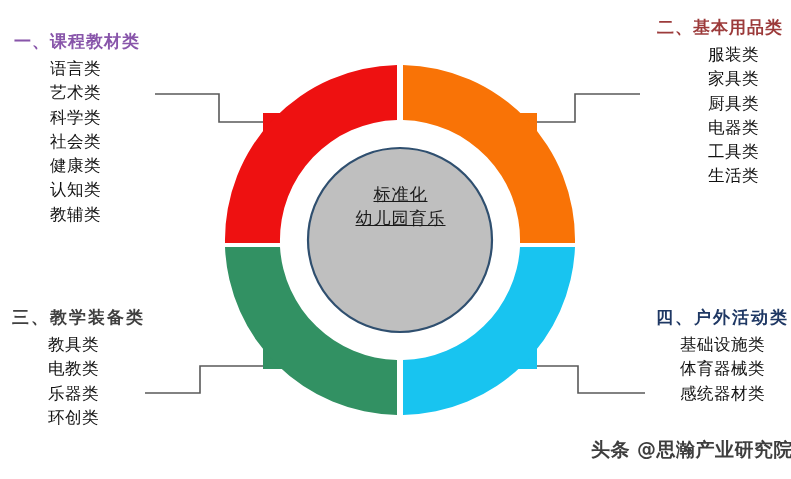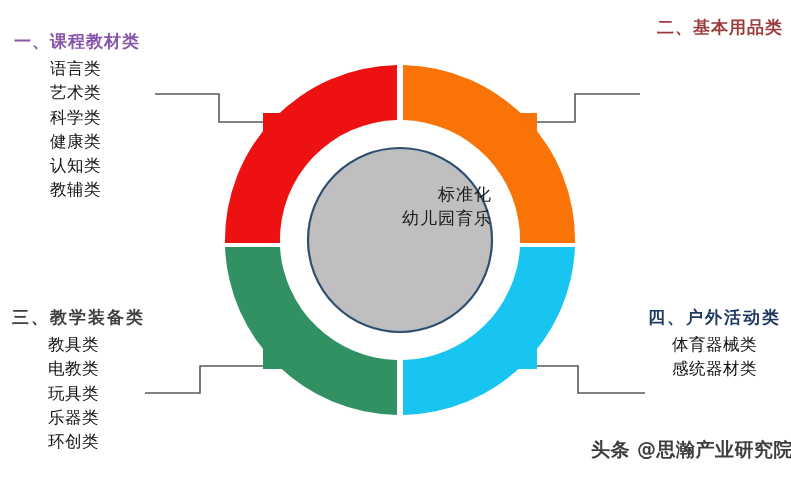--- a/index.html
+++ b/index.html
@@ -35,26 +35,27 @@
     height: 370px;
     display: block;
   }
 
   
   #center-label {
     position: absolute;
     left: 309px;
     top: 182px;
     width: 183px;
-    text-align: right;
+    text-align: center;
     line-height: 1.42;
     font-size: 17px;
     color: #1a1a1a;
     letter-spacing: 1px;
     pointer-events: none;
+    text-decoration: underline;
   }
   #center-label div { white-space: nowrap; }
 
   
   #connectors {
     position: absolute;
     left: 0;
     top: 0;
     width: 791px;
     height: 479px;
@@ -83,21 +84,21 @@
     letter-spacing: 0.5px;
   }
   .group.left h3 { text-align: center; }
   .group.left ul { padding-left: 36px; }
   .group.right h3 { }
   .group.right ul { text-align: right; padding-right: 24px; }
 
   #group-1 { left: 14px;  top: 30px; }
   #group-2 { right: 8px;  top: 16px; }
   #group-3 { left: 12px;  top: 306px; }
-  #group-4 { right: 10px; top: 306px; }
+  #group-4 { right: 2px; top: 306px; }
 
   #group-3 h3 { letter-spacing: 2px; }
   #group-4 h3 { letter-spacing: 2px; }
 
   
   #watermark {
     position: absolute;
     left: 566px;
     top: 437px;
     font-size: 19px;
@@ -169,50 +170,59 @@
   </div>
 
   <div class="group left" id="group-1">
     <h3 style="color: rgb(136, 85, 170);">
       <span>一、</span><span>课程教材类</span>
     </h3>
     <ul>
       <li>语言类</li>
       <li>艺术类</li>
       <li>科学类</li>
+      <li>社会类</li>
       <li>健康类</li>
       <li>认知类</li>
       <li>教辅类</li>
     </ul>
   </div>
 
   <div class="group right" id="group-2">
     <h3 style="color: rgb(156, 59, 59);">
       <span>二、</span><span>基本用品类</span>
     </h3>
+    <ul>
+      <li>服装类</li>
+      <li>家具类</li>
+      <li>厨具类</li>
+      <li>电器类</li>
+      <li>工具类</li>
+      <li>生活类</li>
+    </ul>
   </div>
 
   <div class="group left" id="group-3">
     <h3 style="color: #404040;">
       <span>三、</span><span>教学装备类</span>
     </h3>
     <ul>
       <li>教具类</li>
       <li>电教类</li>
-      <li>玩具类</li>
       <li>乐器类</li>
       <li>环创类</li>
     </ul>
   </div>
 
   <div class="group right" id="group-4">
     <h3 style="color: rgb(31, 56, 100);">
       <span>四、</span><span>户外活动类</span>
     </h3>
     <ul>
+      <li>基础设施类</li>
       <li>体育器械类</li>
       <li>感统器材类</li>
     </ul>
   </div>
 
   <div id="watermark">头条 @思瀚产业研究院</div>
 
 </div>
 
 </body></html>

